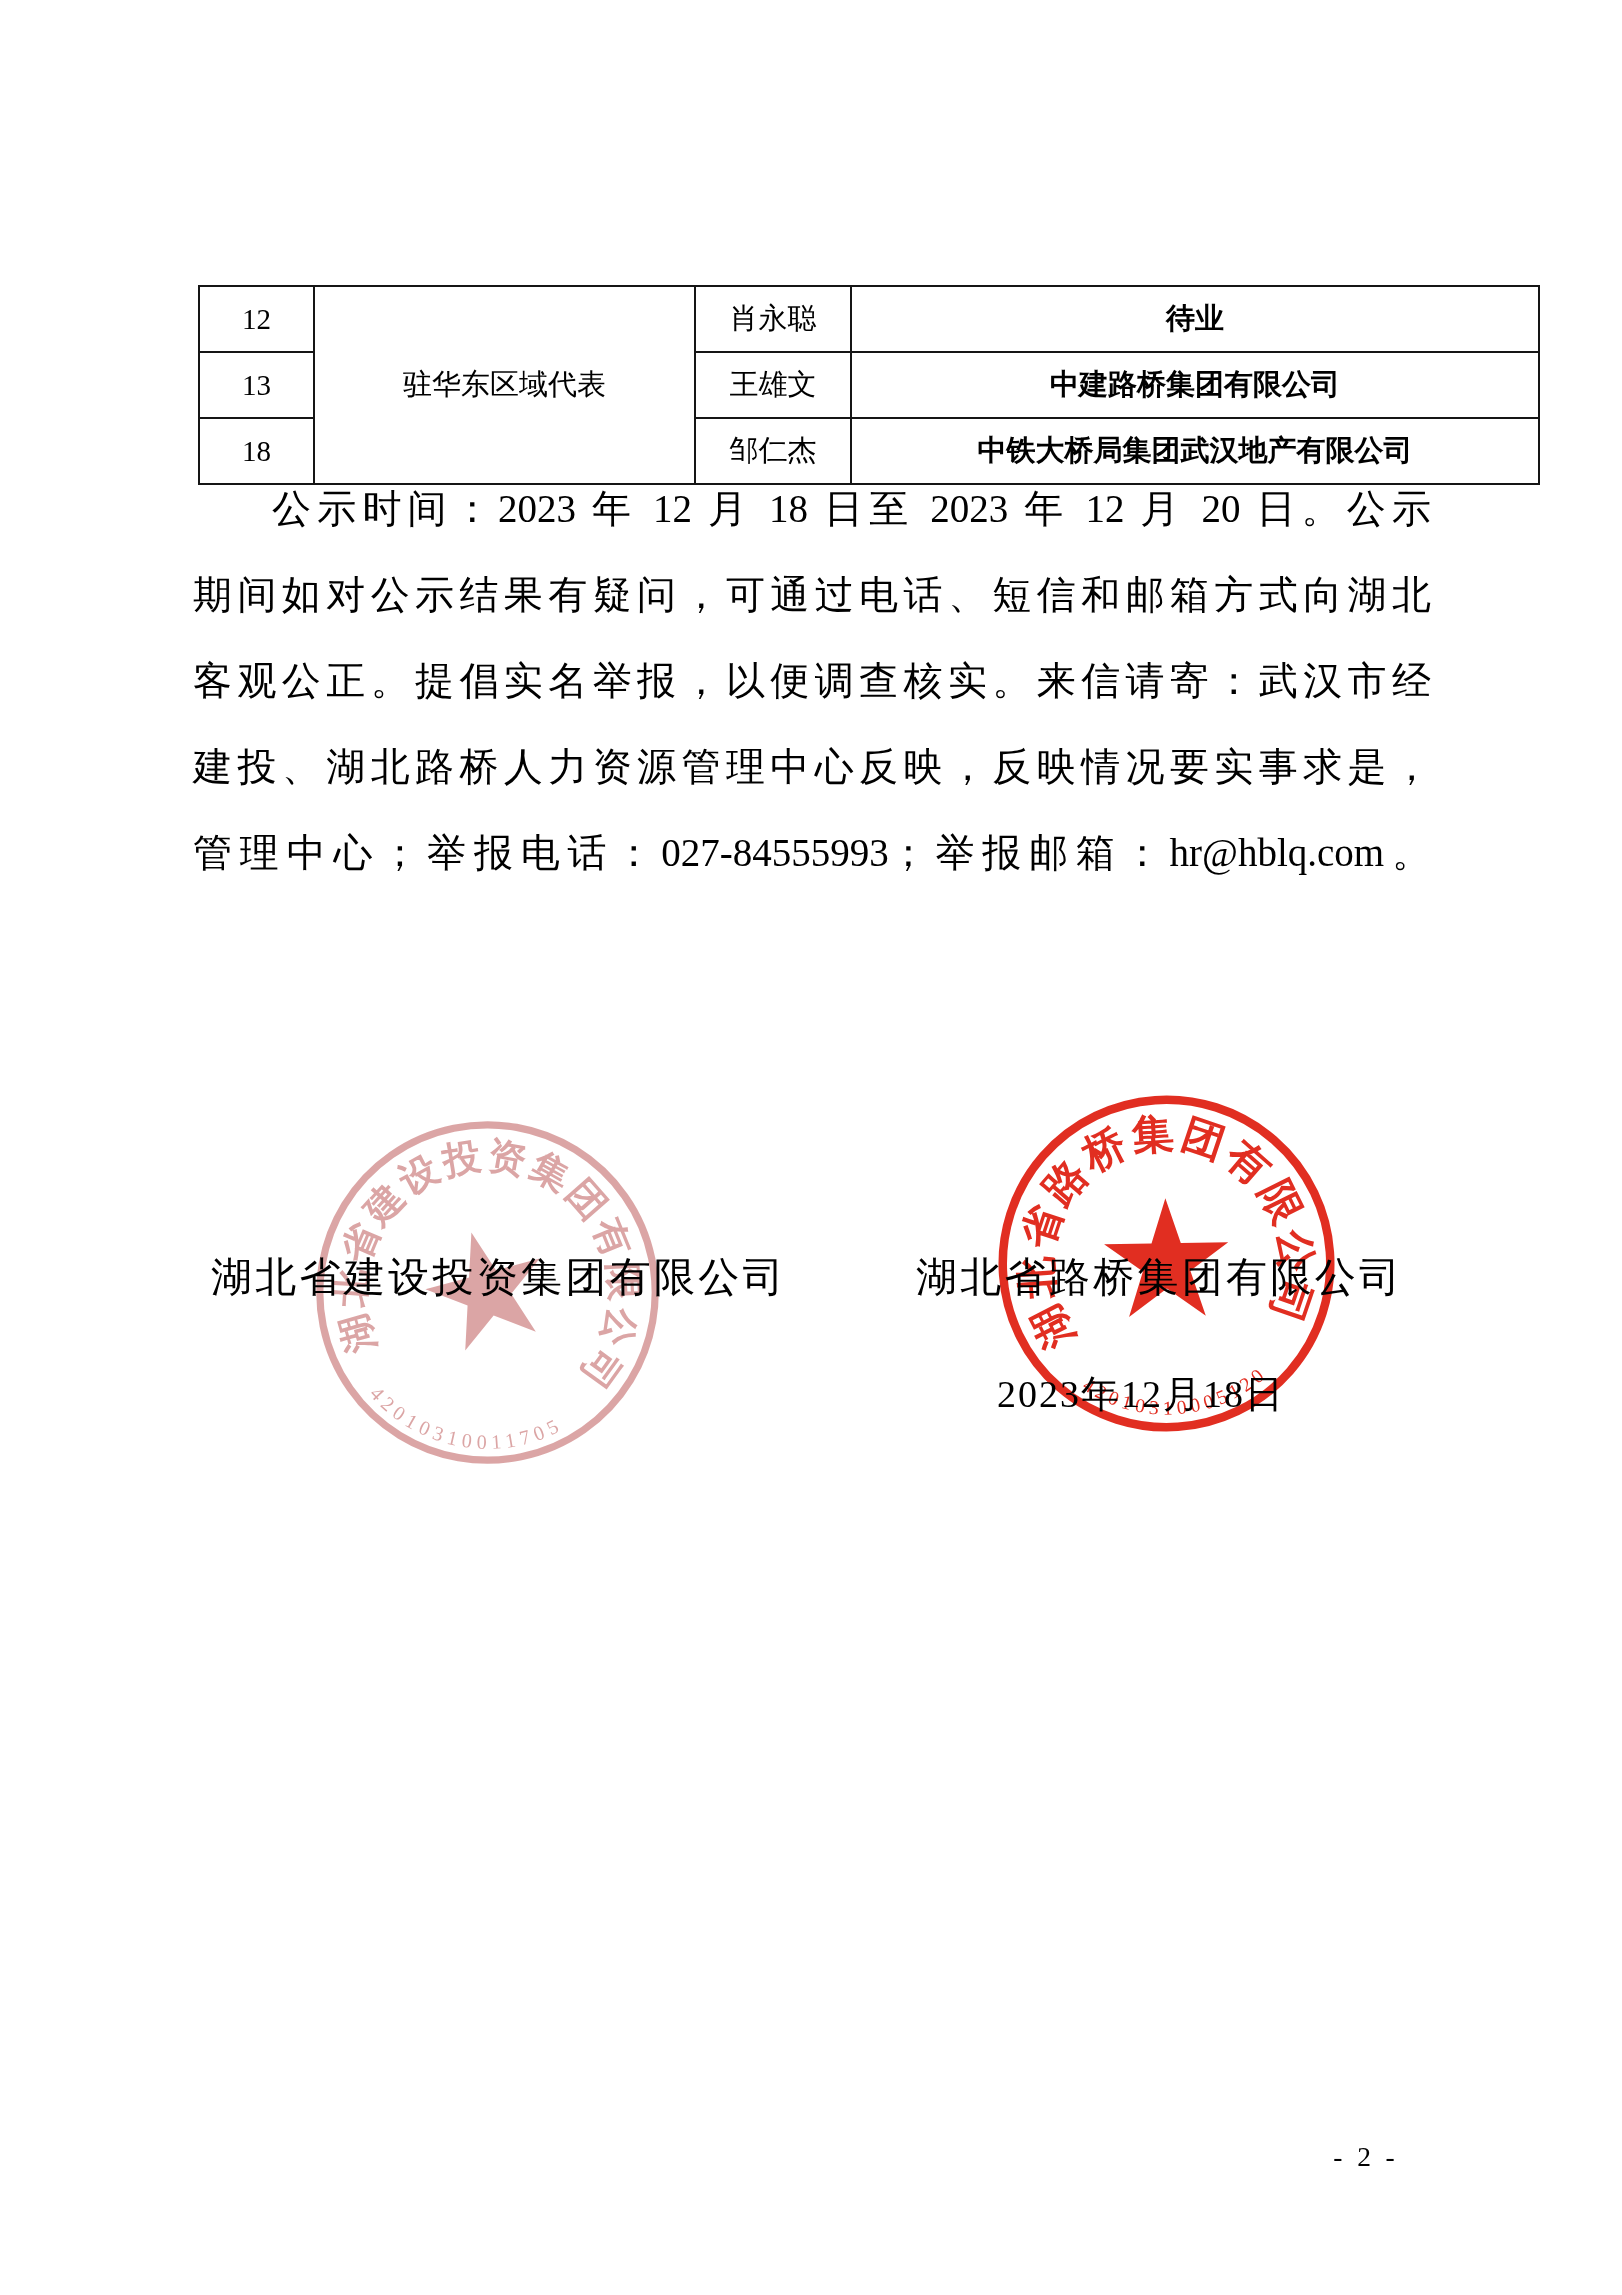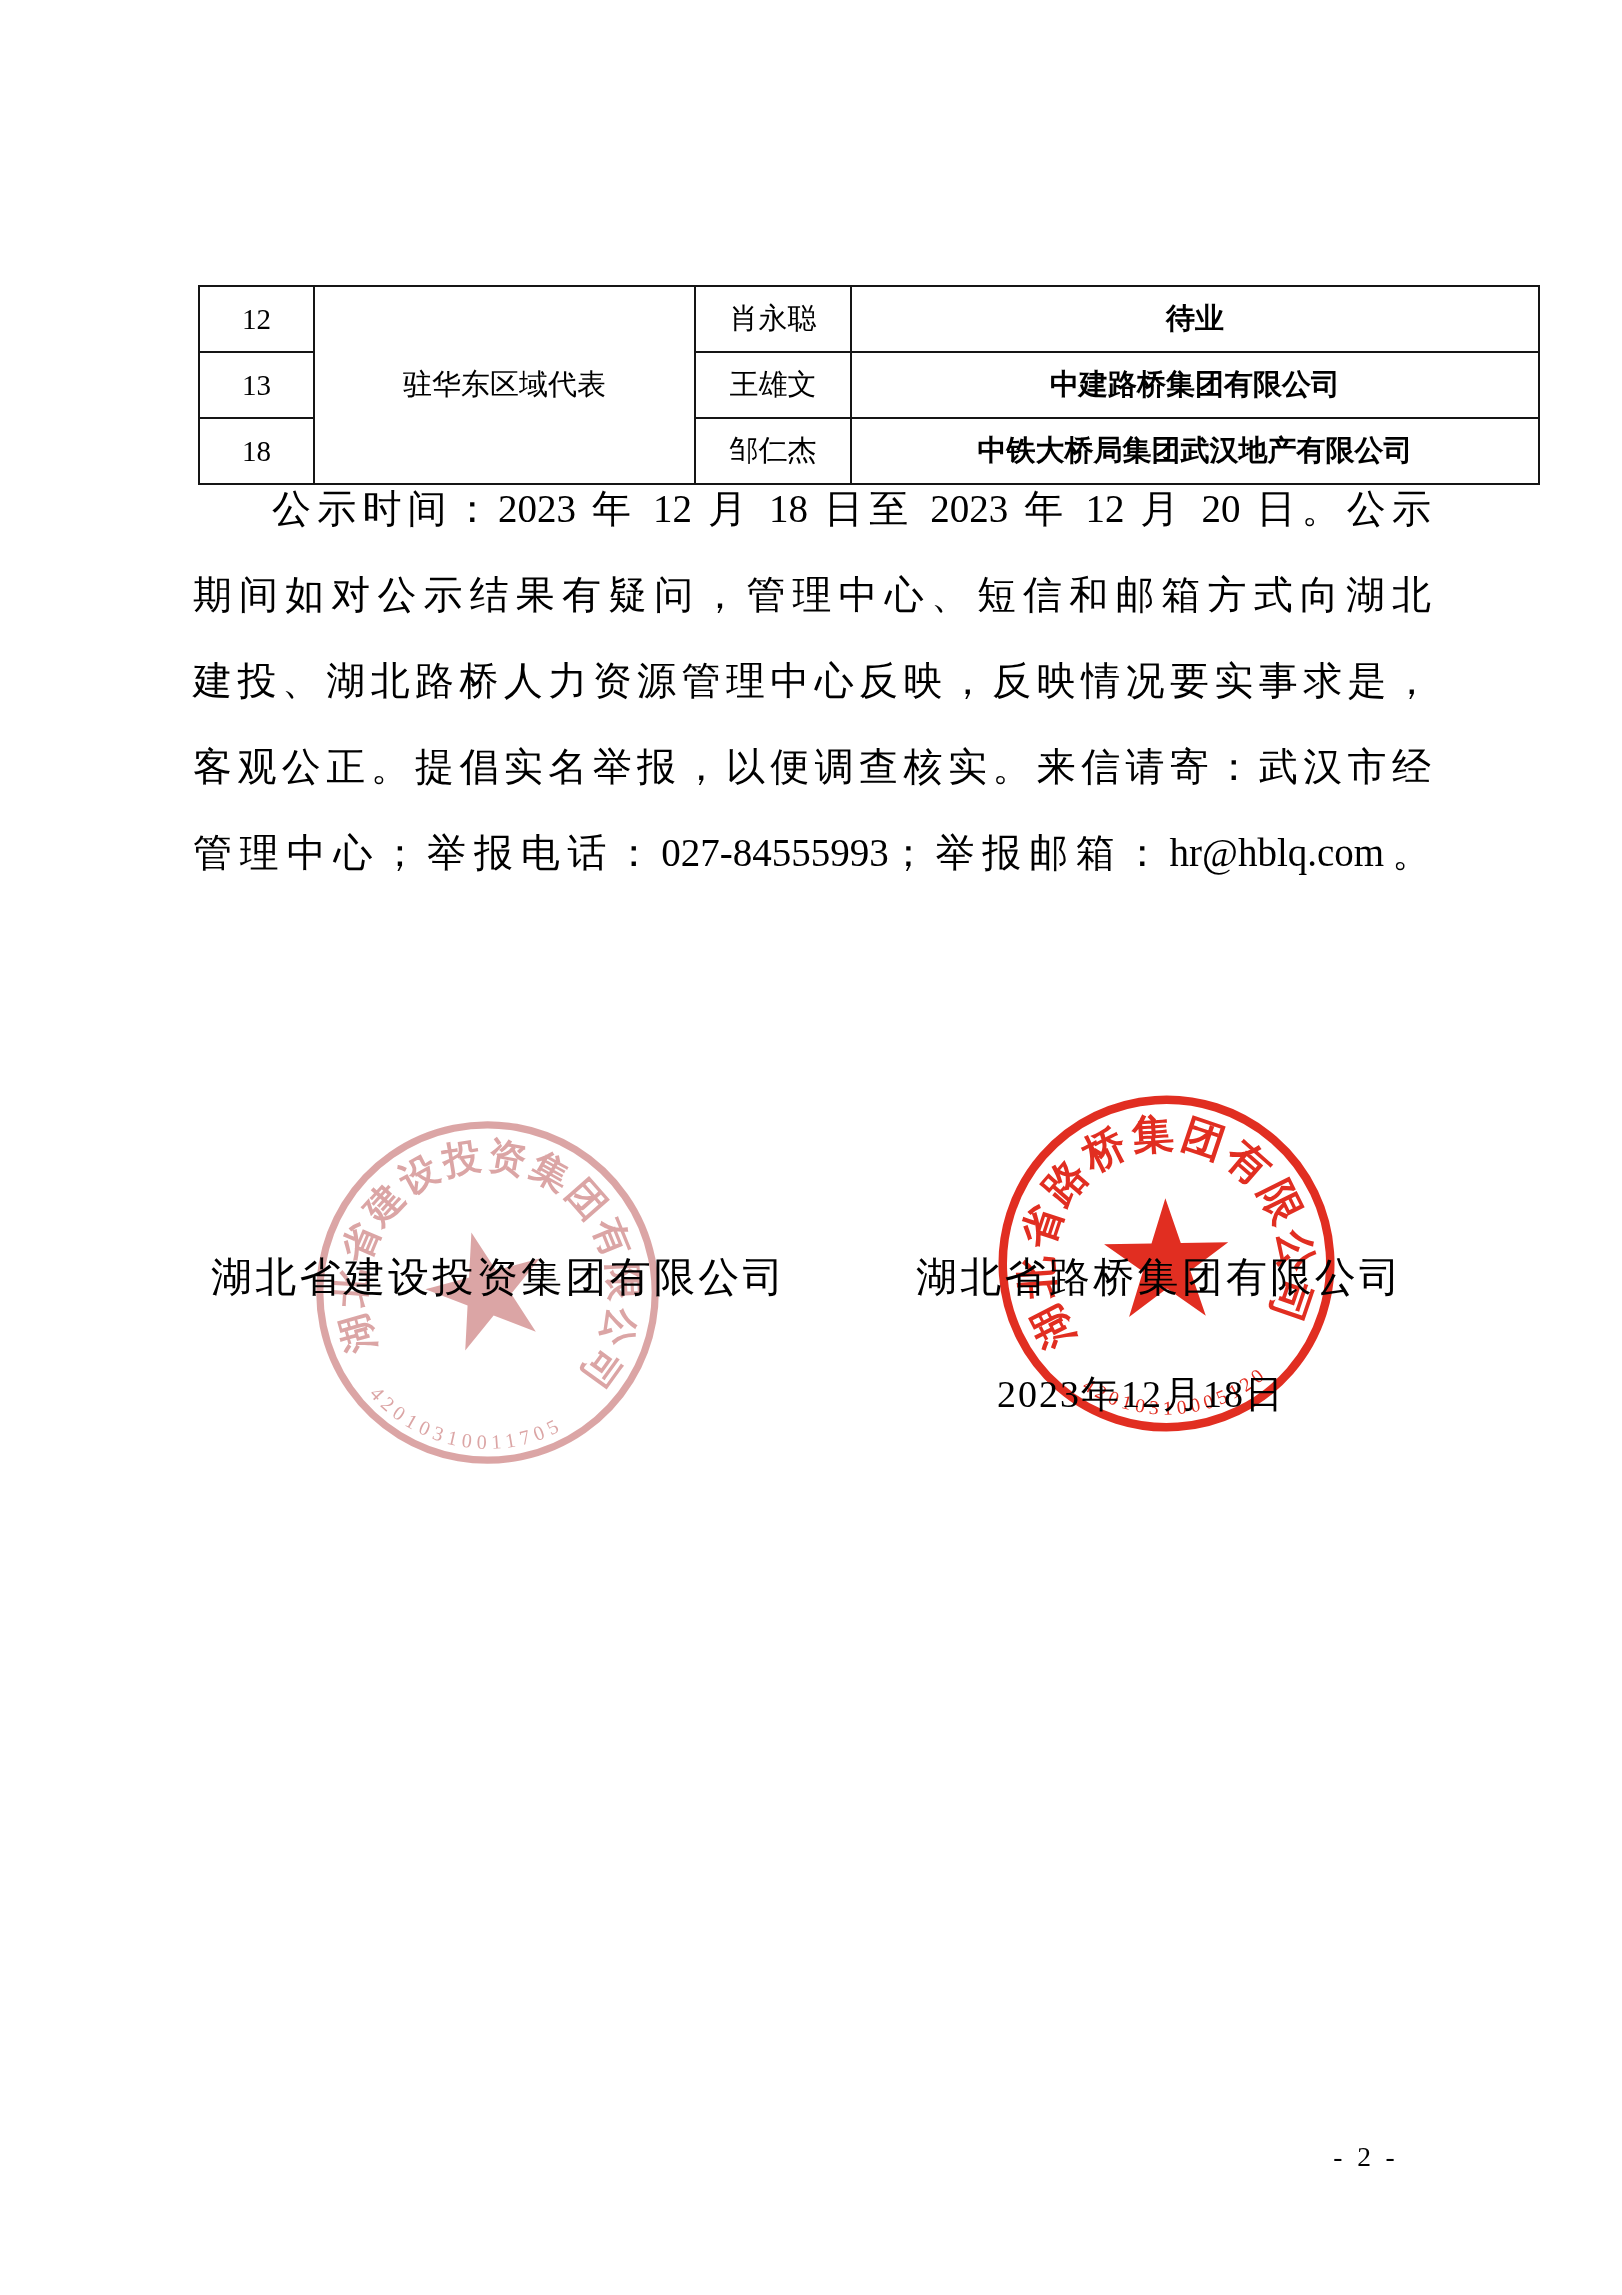--- a/index.html
+++ b/index.html
@@ -67,23 +67,23 @@
     <tr>
       <td class="col-no">18</td>
       <td class="col-name">邹仁杰</td>
       <td class="col-comp">中铁大桥局集团武汉地产有限公司</td>
     </tr>
   </tbody>
     </table>
 
   <div class="announcement">
     <div class="para-line indent">公示时间：2023 年 12 月 18 日至 2023 年 12 月 20 日。公示</div>
-    <div class="para-line">期间如对公示结果有疑问，管理中心、短信和邮箱方式向湖北</div>
+    <div class="para-line">期间如对公示结果有疑问，可通过电话、短信和邮箱方式向湖北</div>
+    <div class="para-line">客观公正。提倡实名举报，以便调查核实。来信请寄：武汉市经</div>
     <div class="para-line">建投、湖北路桥人力资源管理中心反映，反映情况要实事求是，</div>
-    <div class="para-line">客观公正。提倡实名举报，以便调查核实。来信请寄：武汉市经</div>
     <div class="para-line">管理中心；举报电话：027-84555993；举报邮箱：hr@hblq.com。</div>
   </div>
 
   <div class="sig sig-left">湖北省建设投资集团有限公司</div>
   <div class="sig sig-right">湖北省路桥集团有限公司</div>
   <div class="sig-date">2023年12月18日</div>
 
   <svg class="seal seal-left" width="393" height="393" viewBox="-300 -300 600 600">
     <g transform="rotate(10)" fill="#b84c4c">
       <circle r="256" fill="none" stroke-width="11" stroke="#b84c4c"></circle>

